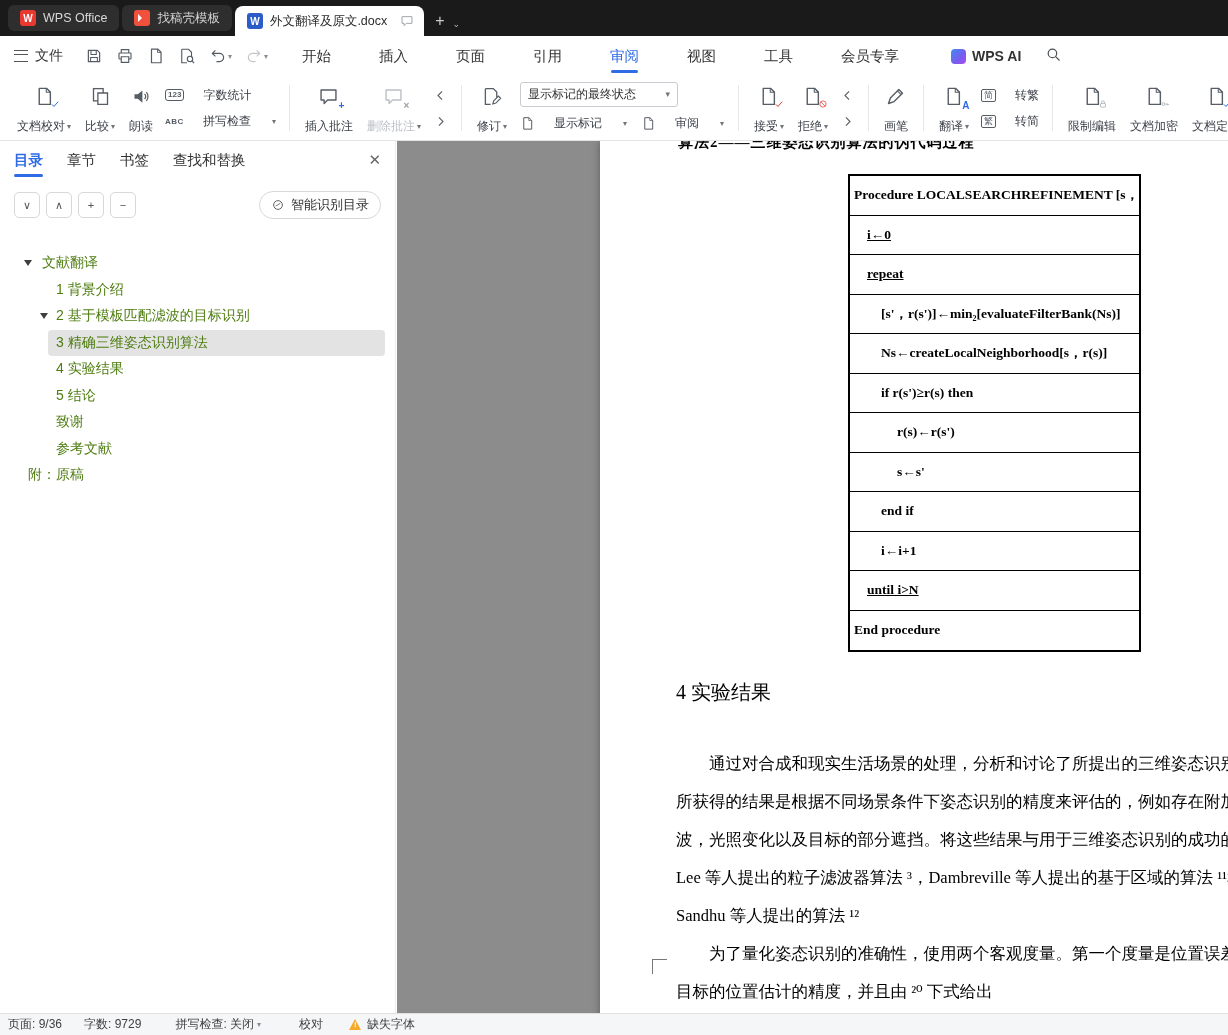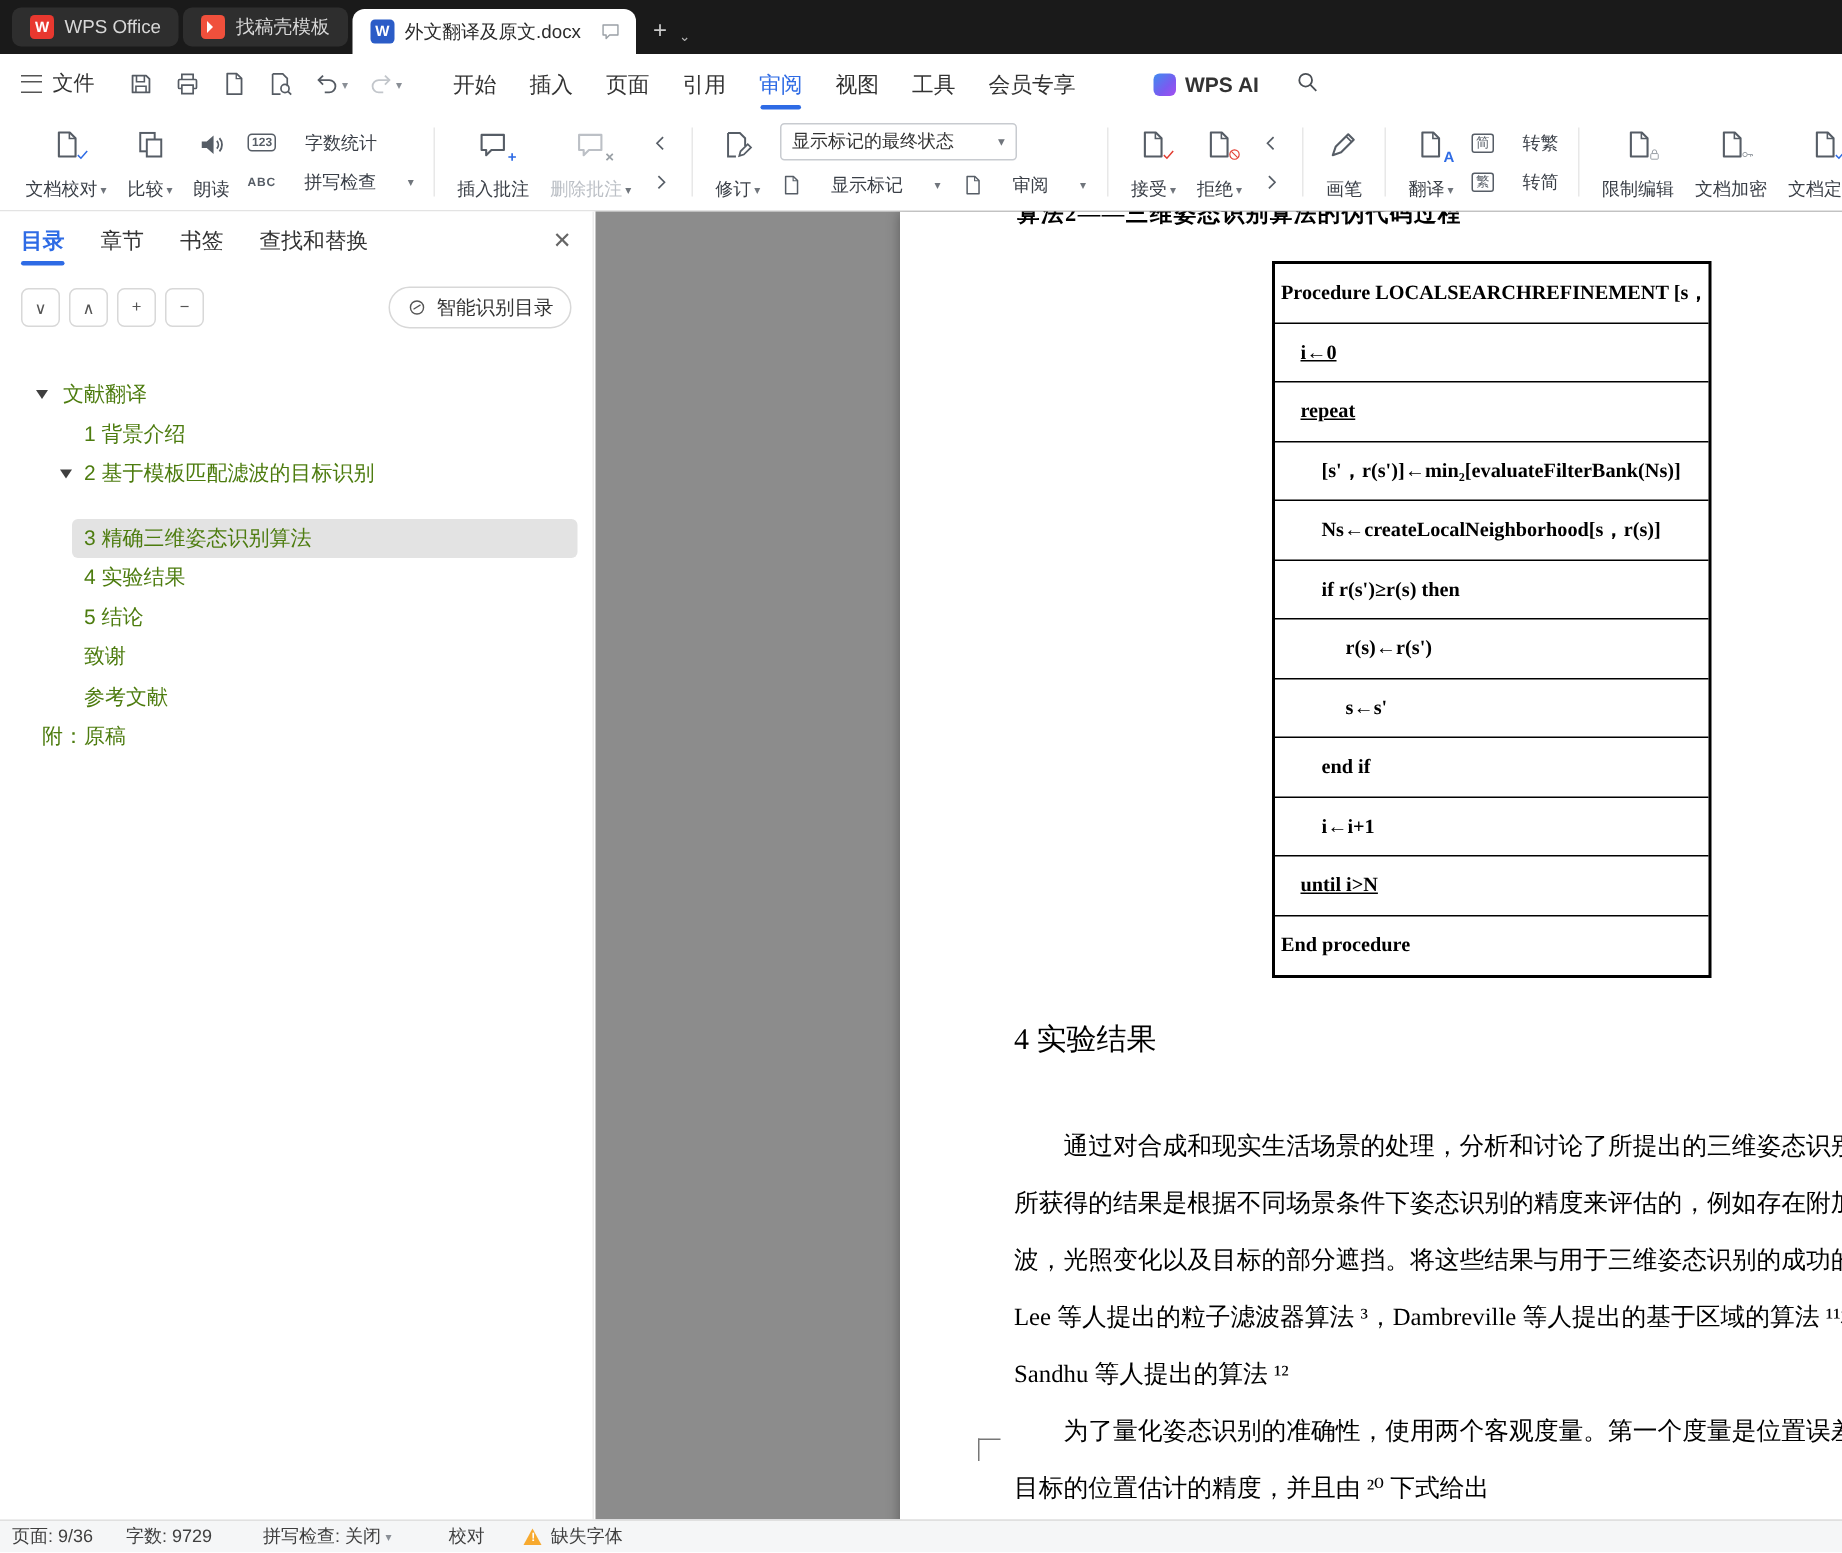--- a/index.html
+++ b/index.html
@@ -25,21 +25,21 @@
   .menubar{position:absolute;left:0;top:36px;width:100%;height:40px;background:#fff;display:flex;align-items:center;box-sizing:border-box;}
   .file-btn{margin-left:14px;display:flex;align-items:center;gap:7px;font-size:14px;color:#333;}
   .hamb{width:14px;height:10px;border-top:1.8px solid #555;border-bottom:1.8px solid #555;position:relative;}
   .hamb::after{content:'';position:absolute;left:0;top:2.6px;width:14px;height:1.8px;background:#555;}
   .quick{display:flex;align-items:center;gap:13px;margin-left:22px;}
   .qbtn{display:flex;align-items:center;gap:1px;color:#555b63;background:none;border:none;padding:0;}
   .qbtn svg{width:18px;height:18px;}
   .qbtn.disabled{color:#c2c6cb;}
   .crt::after{content:"▾";font-size:8px;color:#70757c;margin-left:2px;}
   .qcrt{font-size:8px;color:#8a8f96;}
-  .mtabs{display:flex;align-items:center;gap:22px;margin-left:34px;font-size:14.5px;color:#333;height:100%;}
+  .mtabs{display:flex;align-items:center;gap:48px;margin-left:34px;font-size:14.5px;color:#333;height:100%;}
   .mtab{position:relative;display:flex;align-items:center;height:100%;cursor:default;}
   .mtab.active{color:#2e6be5;}
   .mtab.active::after{content:'';position:absolute;left:1px;right:1px;bottom:3px;height:3px;border-radius:2px;background:#2e6be5;}
   .wps-ai{display:flex;align-items:center;gap:6px;margin-left:52px;font-size:14px;color:#333;font-weight:bold;}
   .ai-ic{width:15px;height:15px;border-radius:4px;background:linear-gradient(135deg,#3f8cf0,#7a5bf0 60%,#a44ef0);transform:rotate(0deg);}
   .searchbtn{margin-left:18px;background:none;border:none;color:#4a4f55;}
   .searchbtn svg{width:17px;height:17px;}
 
   
   .ribbon{position:absolute;left:0;top:76px;width:100%;height:65px;background:#fff;border-bottom:1px solid #e3e3e3;display:flex;align-items:center;padding-left:10px;box-sizing:border-box;}
@@ -75,21 +75,21 @@
   .side-controls{display:flex;align-items:center;padding:9px 14px 0;gap:6px;height:34px;box-sizing:content-box;}
   .sq-btn{width:26px;height:26px;border:1px solid #d8d8d8;border-radius:5px;background:#fff;color:#555;font-size:11px;display:flex;align-items:center;justify-content:center;padding:0;}
   .smart-btn{margin-left:auto;height:28px;border:1px solid #d8d8d8;border-radius:15px;background:#fff;display:flex;align-items:center;gap:6px;padding:0 11px;font-size:13px;color:#333;}
   .smart-btn svg{width:14px;height:14px;color:#555;}
   .tree{padding-top:28px;font-size:14px;color:#4d7c0f;}
   .tree-row{height:26.5px;display:flex;align-items:center;position:relative;white-space:nowrap;}
   .tree-row.lvl0{padding-left:42px;}
   .tree-row.lvl0.noexp{padding-left:28px;}
   .tree-row.lvl1{padding-left:56px;}
   .tree-row.lvl2{padding-left:72px;}
-  .tree-row.sel{background:#e3e3e3;border-radius:4px;margin:16px 10px 0 48px;}
+  .tree-row.sel{background:#e3e3e3;border-radius:4px;margin:0 10px 0 48px;}
   .tree-row.sel.lvl1{padding-left:8px;}
   .expander{position:absolute;width:0;height:0;border:4.5px solid transparent;border-top:6px solid #3f3f3f;top:10px;}
   .lvl0 .expander{left:24px;}
   .lvl1 .expander{left:40px;}
 
   .docarea{position:absolute;left:397px;top:141px;right:0;bottom:22px;background:#8c8c8c;overflow:hidden;}
   .page{position:absolute;left:203px;top:0;width:800px;height:1400px;background:#fff;box-shadow:0 0 8px rgba(0,0,0,.35);}
   .caption{position:absolute;top:-8px;left:78px;font-family:"Liberation Serif","DejaVu Serif",serif;font-weight:bold;font-size:15px;color:#000;letter-spacing:1px;white-space:nowrap;}
   .alg-table{position:absolute;left:248px;top:33px;width:293px;border:2px solid #000;box-sizing:border-box;background:#fff;}
   .alg-row{height:39.5px;border-bottom:1px solid #000;display:flex;align-items:center;font-family:"Liberation Serif","DejaVu Serif",serif;font-size:13.5px;font-weight:bold;color:#000;white-space:nowrap;overflow:hidden;box-sizing:border-box;}

